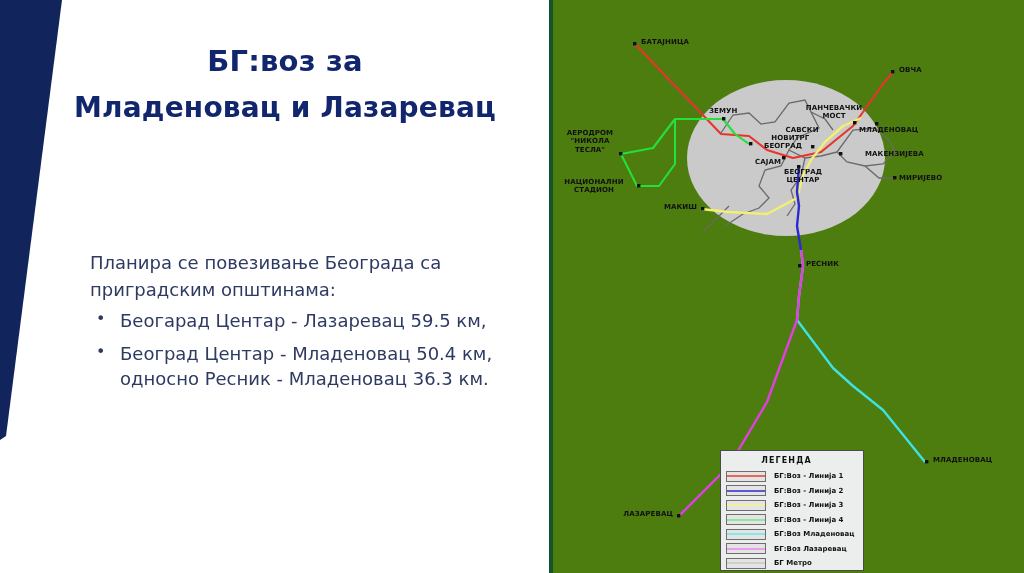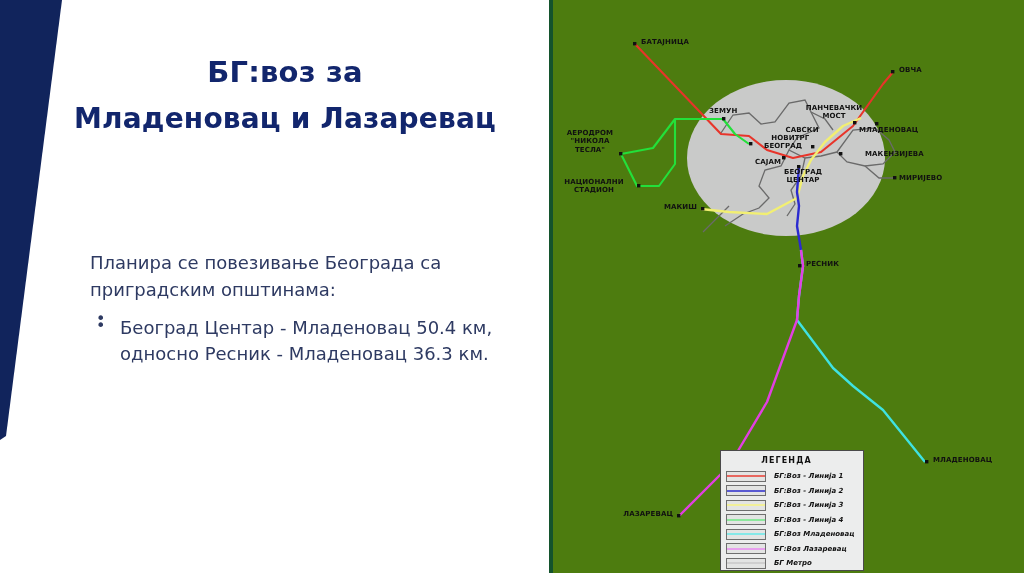--- a/index.html
+++ b/index.html
@@ -20,21 +20,21 @@
   }
 
   
   .text-col{position:absolute;left:0;top:0;width:545px;height:573px;z-index:3;}
 
   .title{
     position:absolute;left:60px;top:22px;width:450px;
     text-align:center;color:#12266d;
     font-weight:bold;line-height:1.30;
   }
-  .title .l1{display:block;font-size:29px;letter-spacing:.2px;margin-top:11px;}
+  .title .l1{display:block;font-size:29px;letter-spacing:.2px;}
   .title .l2{display:block;font-size:28px;margin-top:9px;letter-spacing:.2px;}
 
   .intro{
     position:absolute;left:90px;top:231px;width:400px;
     font-size:18px;color:#2e3a62;line-height:1.50;
   }
 
   .bullets{
     position:absolute;left:92px;top:308px;width:430px;
     margin:0;padding:0;list-style:none;
@@ -66,21 +66,21 @@
   
   .legend{
     position:absolute;left:167px;top:450px;width:144px;height:121px;
     background:#eceded;border:1px solid #4a4a4a;z-index:6;
     box-sizing:border-box;padding:4px 16px 3px 5px;
   }
   .legend-title{
     text-align:center;font-size:8px;font-weight:bold;color:#111;
     letter-spacing:1.1px;margin:1px 0 4px 0;
   }
-  .legend-row{display:flex;align-items:center;height:14.5px;font-style:italic;}
+  .legend-row{display:flex;align-items:center;height:14.5px;}
   .swatch{
     width:40px;height:11px;box-sizing:border-box;
     border:1px solid #6e6e6e;background:#e3e4e3;
     display:flex;align-items:center;flex:0 0 auto;
   }
   .swatch i{display:block;width:100%;height:2.4px;}
   .legend-label{
     margin-left:8px;font-size:7px;font-weight:bold;color:#111;white-space:nowrap;
   }
 </style>
@@ -96,20 +96,21 @@
     <h1 class="title">
       <span class="l1">БГ:воз за</span>
       <span class="l2">Младеновац и Лазаревац</span>
     </h1>
 
     <p class="intro">Планира се повезивање Београда са приградским општинама:</p>
 
     <ul class="bullets">
       <li>
         <span class="dot">•</span>
+        <span class="ln">Беогарад Центар - Лазаревац 59.5 км,</span>
       </li>
       <li>
         <span class="dot">•</span>
         <span class="ln">Београд Центар - Младеновац 50.4 км,</span>
         <span class="ln">односно Ресник - Младеновац 36.3 км.</span>
       </li>
     </ul>
   </div>
 
   <div class="map-panel">

